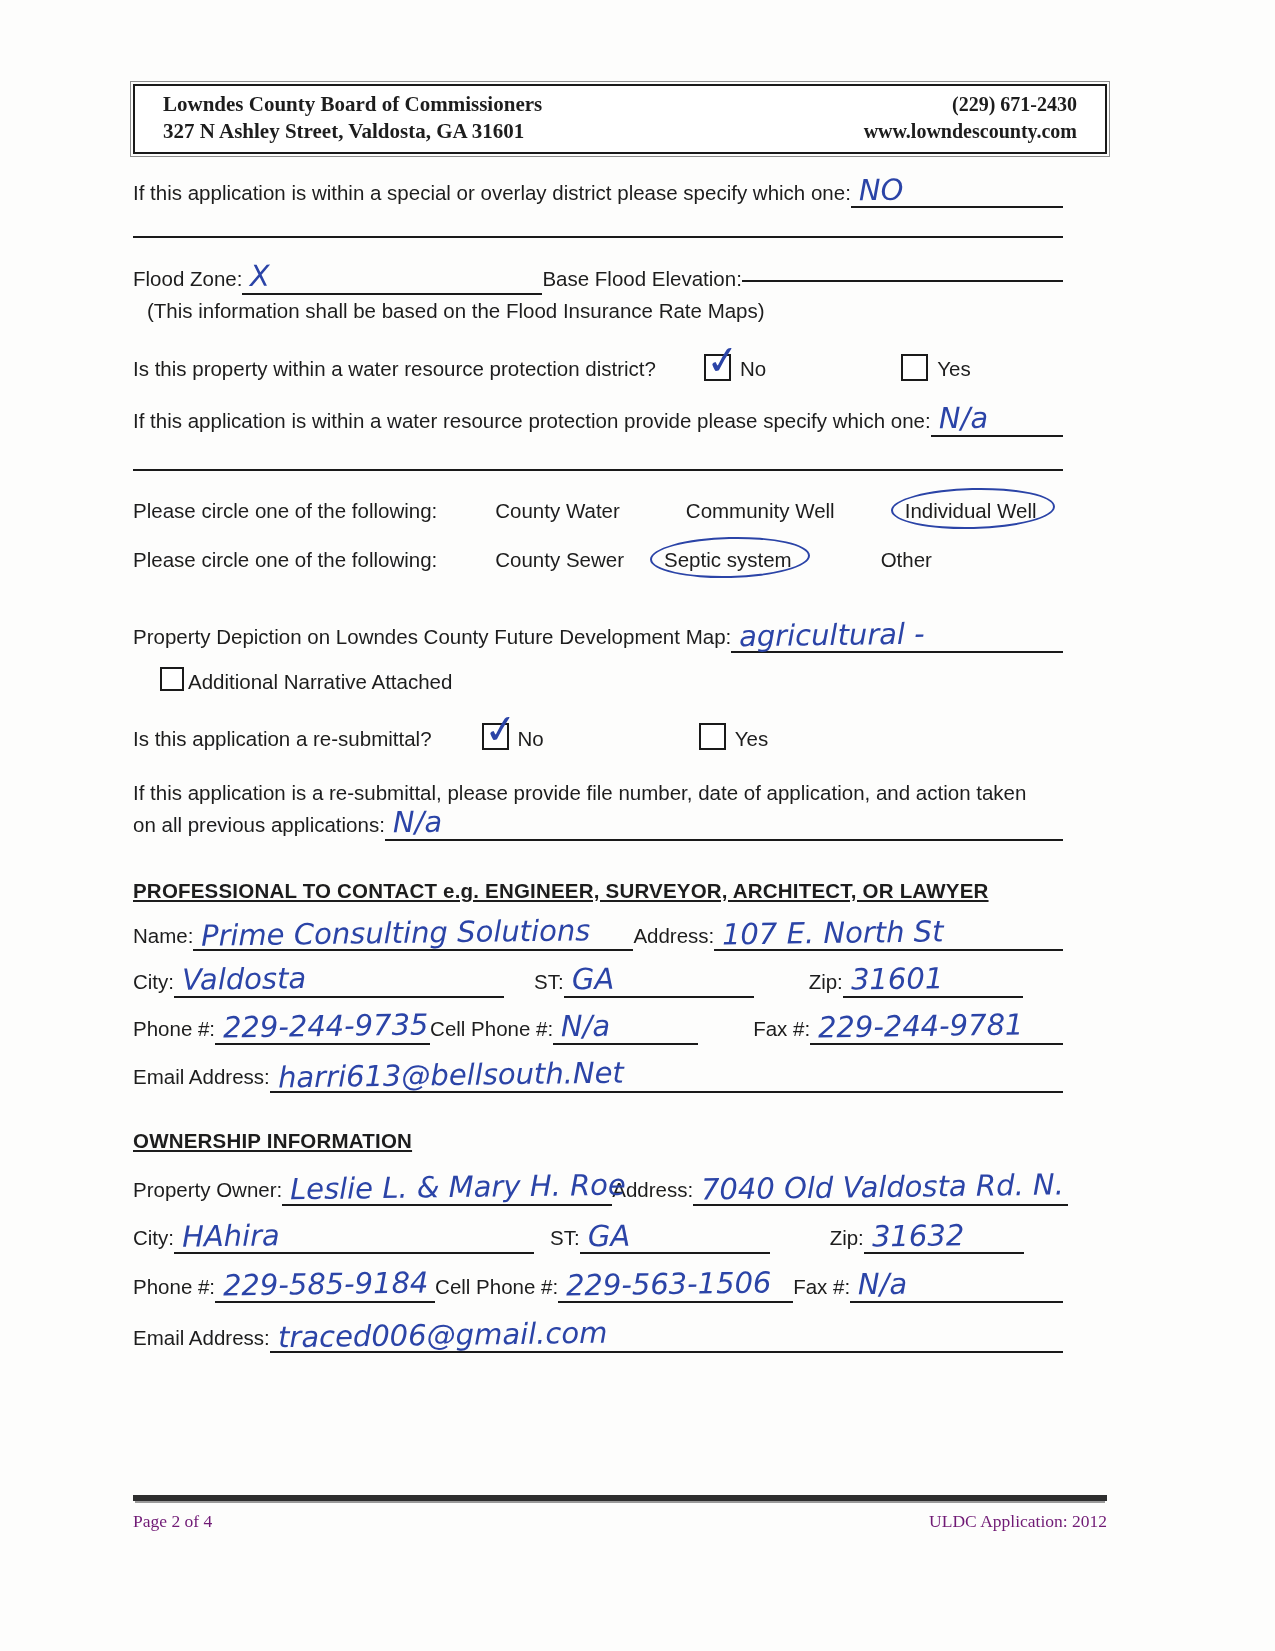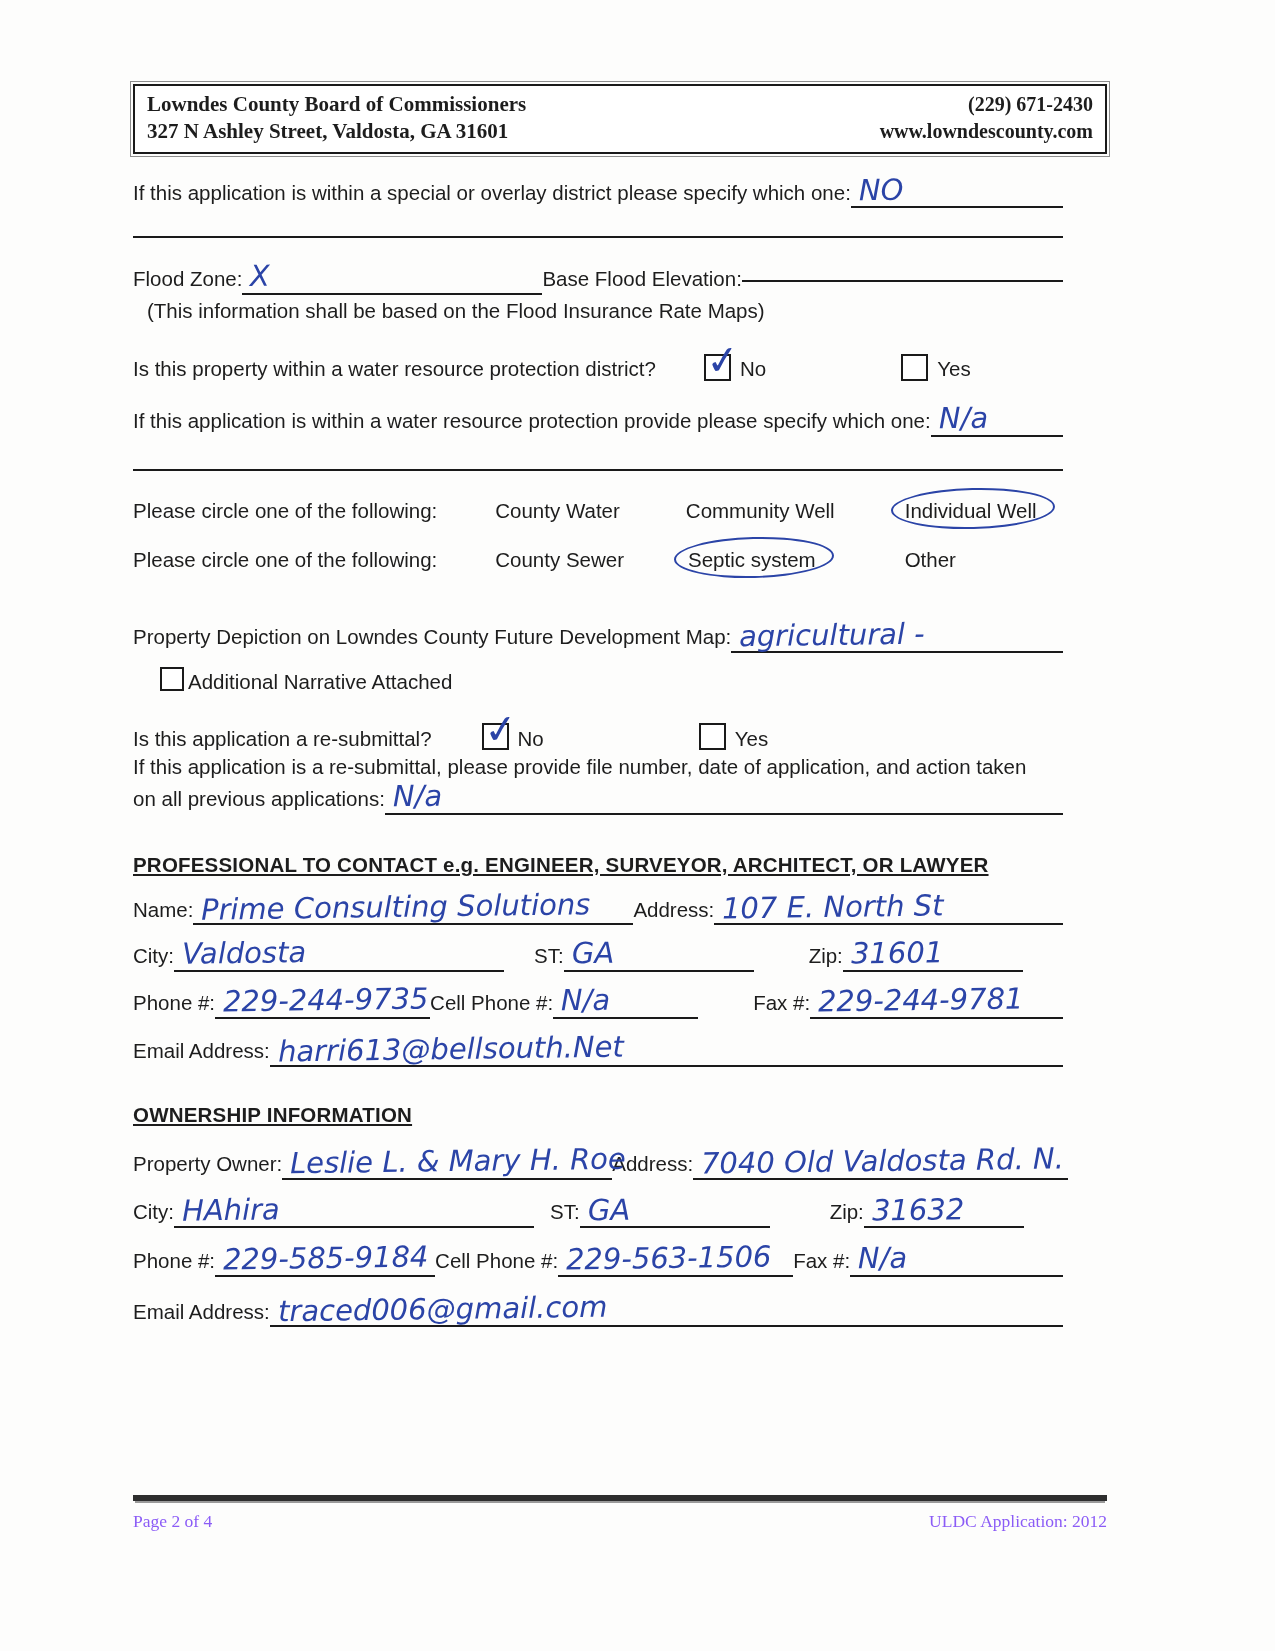--- a/index.html
+++ b/index.html
@@ -8,21 +8,21 @@
     width:1275px;height:1651px;position:relative;background:#f6f6f4;
     font-family:"Liberation Sans",sans-serif;color:#1d1d1d;
   }
   .page{position:absolute;inset:0;background:#fdfdfc;overflow:hidden;}
   .content{position:absolute;left:133px;top:84px;width:974px;}
 
   
   .header-box{
     display:flex;justify-content:space-between;align-items:flex-start;
     border:2.5px solid var(--line);outline:1px solid #8d8d8d;outline-offset:2px;
-    padding:5px 12px 7px;font-family:"Liberation Serif",serif;font-weight:bold;background:#fff;gap:28px;
+    padding:5px 28px 7px;font-family:"Liberation Serif",serif;font-weight:bold;background:#fff;gap:28px;
   }
   .hb-left{font-size:21px;line-height:1.28;}
   .hb-right{font-size:20px;line-height:1.34;text-align:right;}
 
   .row{display:flex;align-items:center;margin-right:44px;}
   .rule{border-top:2px solid var(--line);margin-right:44px;}
   .lbl{font-size:20.5px;line-height:1.32;white-space:nowrap;}
   .note{font-size:20.5px;line-height:1.32;margin-left:14px;}
   .fill{border-bottom:2px solid var(--line);position:relative;min-height:4px;}
   .grow{flex:1 1 auto;}
@@ -44,21 +44,21 @@
   .opt.circled::before{
     content:"";position:absolute;left:-14px;right:-18px;top:-9px;bottom:-5px;
     border:2.5px solid var(--ink);border-radius:50%;transform:rotate(-1.4deg);
   }
 
   .sec-head{font-size:20.5px;font-weight:bold;text-decoration:underline;letter-spacing:.2px;white-space:nowrap;}
 
   .footer{position:absolute;left:133px;width:974px;top:1495px;}
   .footer-bar{height:6px;background:#2e2e2e;box-shadow:0 4px 0 -2px #9a9a9a;}
   .footer-row{display:flex;justify-content:space-between;margin-top:10px;
-    font-family:"Liberation Serif",serif;font-size:17.5px;color:#8b5cf6;}
+    font-family:"Liberation Serif",serif;font-size:17.5px;color:#701a75;}
 </style>
 </head>
 <body>
 
 <div class="page">
   <div class="content">
 
     <div class="header-box">
       <div class="hb-left">
         <div>Lowndes County Board of Commissioners</div>
@@ -103,42 +103,42 @@
     <div class="row" style="margin-top:26px">
       <span class="lbl">Please circle one of the following:</span>
       <span class="opt" style="margin-left:58px">County Water</span>
       <span class="opt" style="margin-left:66px">Community Well</span>
       <span class="opt circled" style="margin-left:70px">Individual Well</span>
     </div>
 
     <div class="row" style="margin-top:22px">
       <span class="lbl">Please circle one of the following:</span>
       <span class="opt" style="margin-left:58px">County Sewer</span>
-      <span class="opt circled" style="margin-left:64px">Septic system</span>
+      <span class="opt circled" style="margin-left:40px">Septic system</span>
       <span class="opt" style="margin-left:89px">Other</span>
     </div>
 
     <div class="row" style="margin-top:48px">
       <span class="lbl">Property Depiction on Lowndes County Future Development Map:</span>
       <span class="fill grow"><span class="hand">agricultural -</span></span>
     </div>
     <div class="row" style="margin-top:14px">
       <span class="cb small" style="margin-left:27px"></span>
       <span class="lbl">Additional Narrative Attached</span>
     </div>
 
     <div class="row" style="margin-top:28px">
       <span class="lbl">Is this application a re-submittal?</span>
       <span class="cb checked" style="margin-left:50px"></span>
       <span class="lbl">No</span>
       <span class="cb" style="margin-left:155px"></span>
       <span class="lbl">Yes</span>
     </div>
 
-    <div class="lbl" style="white-space:normal">If this application is a re-submittal, please provide file number, date of application, and action taken</div>
+    <div class="lbl" style="margin-top:26px;white-space:normal">If this application is a re-submittal, please provide file number, date of application, and action taken</div>
     <div class="row" style="margin-top:2px">
       <span class="lbl">on all previous applications:</span>
       <span class="fill grow"><span class="hand">N/a</span></span>
     </div>
 
     <div class="sec-head" style="margin-top:38px">PROFESSIONAL TO CONTACT e.g. ENGINEER, SURVEYOR, ARCHITECT, OR LAWYER</div>
 
     <div class="row" style="margin-top:16px">
       <span class="lbl">Name:</span>
       <span class="fill" style="width:440px"><span class="hand">Prime Consulting Solutions</span></span>

